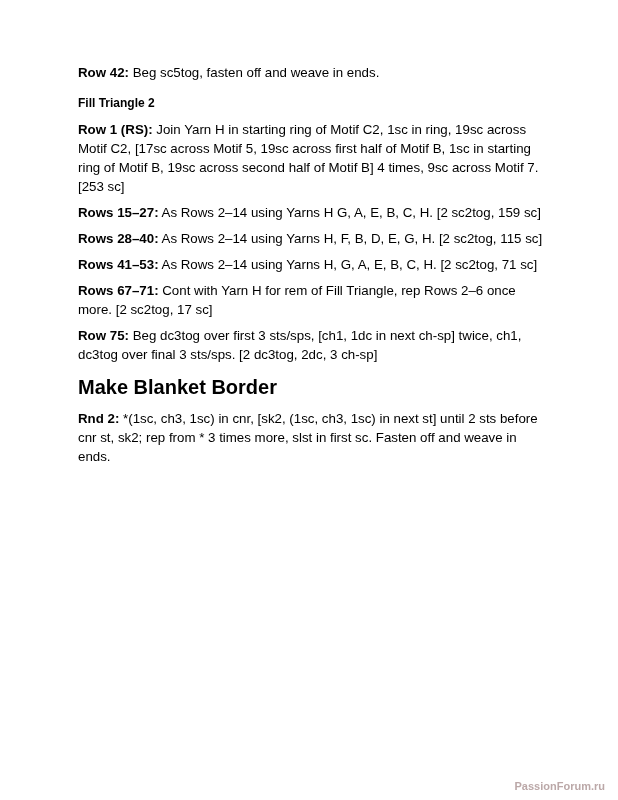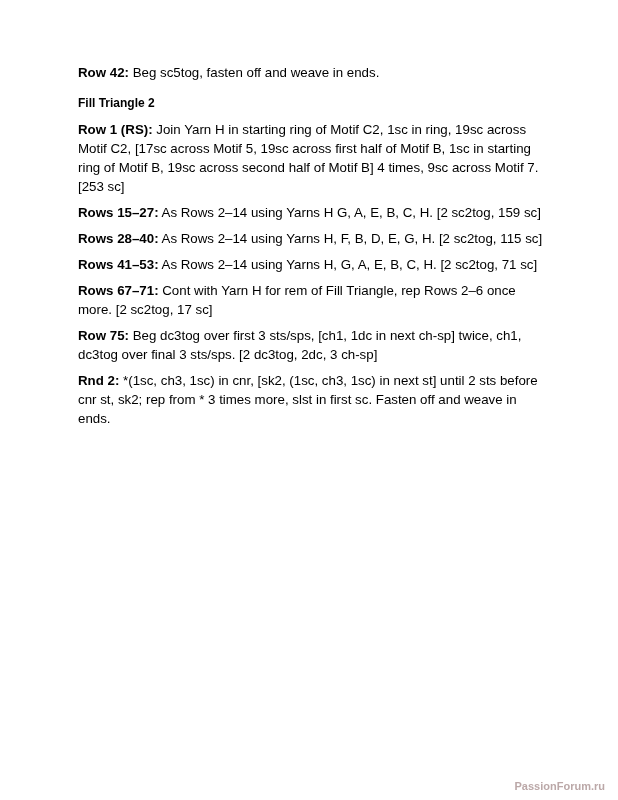--- a/index.html
+++ b/index.html
@@ -69,20 +69,21 @@
 
     <p class="para"><b>Rows 41–53:</b><span> As Rows 2–14 using Yarns H, G, A, E, B, C, H. [2 sc2tog, 71 sc]</span></p>
 
 
     <p class="para"><b>Rows 67–71:</b><span> Cont with Yarn H for rem of Fill Triangle, rep Rows 2–6 once more. [2 sc2tog, 17 sc]</span></p>
 
 
     <p class="para"><b>Row 75:</b><span> Beg dc3tog over first 3 sts/sps, [ch1, 1dc in next ch-sp] twice, ch1, dc3tog over final 3 sts/sps. [2 dc3tog, 2dc, 3 ch-sp]</span></p>
 
 
+    <h1 class="big-heading">Make Blanket Border</h1>
 
 
     <p class="para"><b>Rnd 2:</b><span> *(1sc, ch3, 1sc) in cnr, [sk2, (1sc, ch3, 1sc) in next st] until 2 sts before cnr st, sk2; rep from * 3 times more, slst in first sc. Fasten off and weave in ends.</span></p>
 
 
   </div>
 
   <div class="watermark">PassionForum.ru</div>
 </div>
 

